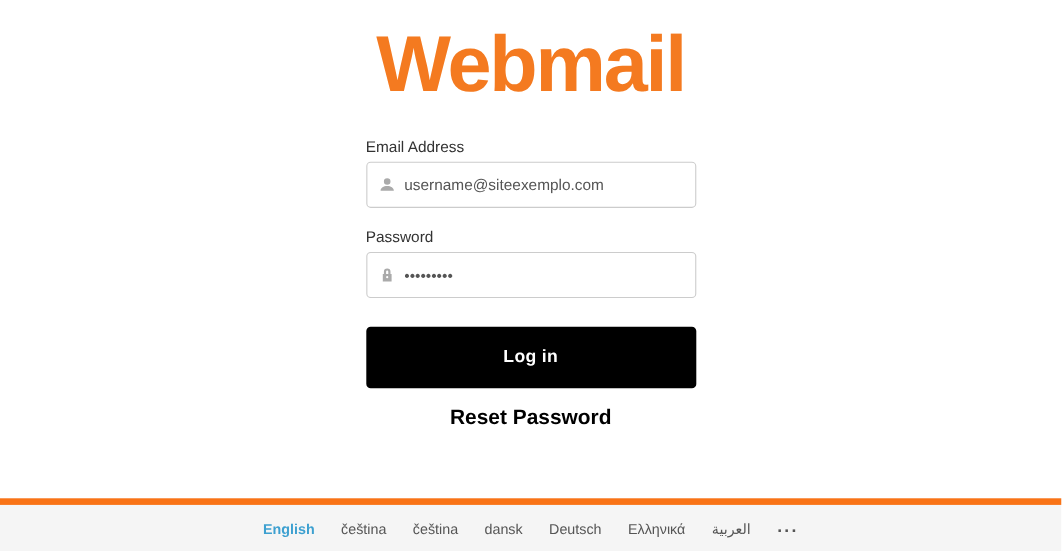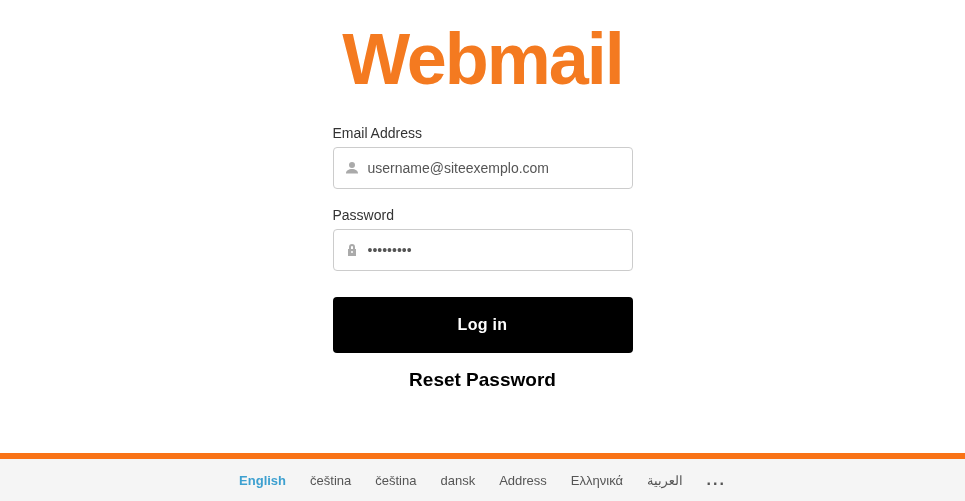--- a/index.html
+++ b/index.html
@@ -202,17 +202,17 @@
       <a href="#">Reset Password</a>
     </div>
   </div>
 </div>
 
 <div class="language-bar">
   <a class="lang-item active">English</a>
   <a class="lang-item">čeština</a>
   <a class="lang-item">čeština</a>
   <a class="lang-item">dansk</a>
-  <a class="lang-item">Address</a>
+  <a class="lang-item">Deutsch</a>
   <a class="lang-item">Ελληνικά</a>
   <a class="lang-item">العربية</a>
   <span class="lang-more">...</span>
 </div>
 
 </body></html>

